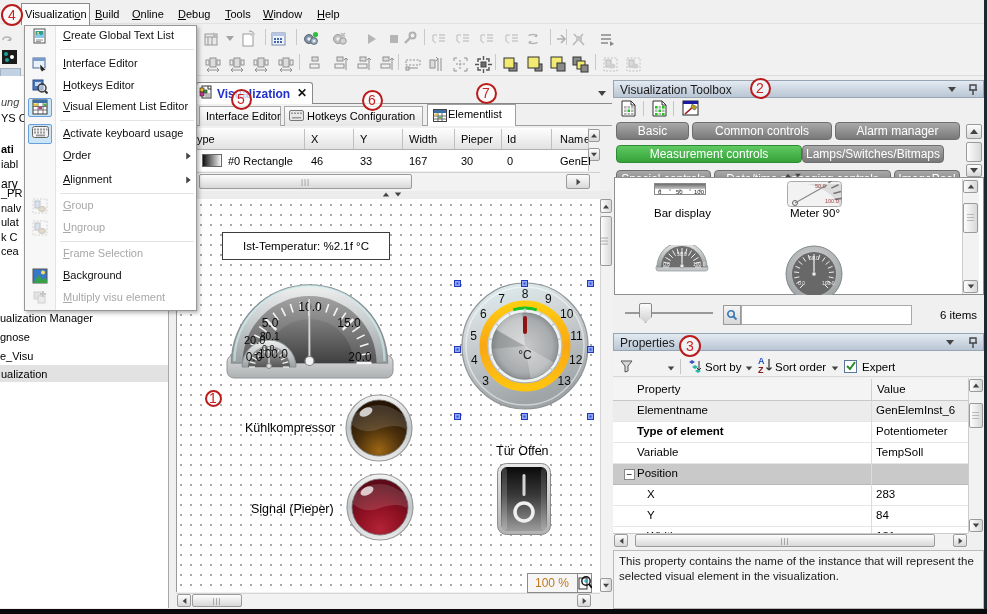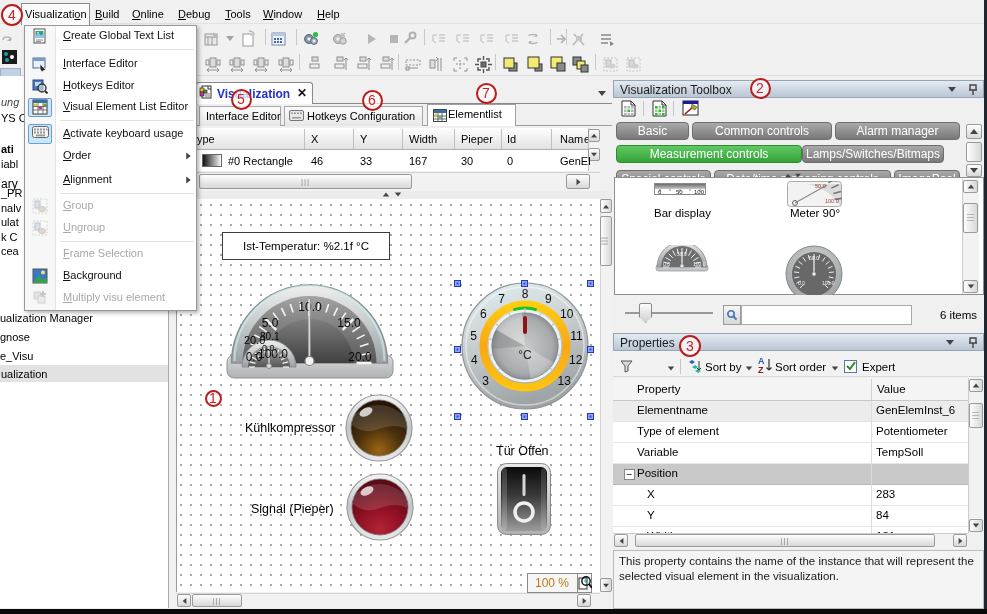--- a/index.html
+++ b/index.html
@@ -781,21 +781,21 @@
     <div class="abs" style="left:862px;top:361px;font-size:11.5px;">Expert</div>
     <div class="abs" style="left:613px;top:378px;width:355px;height:23px;background:#f4f4f4;border-bottom:1px solid #c8c8c8;"></div>
     <div class="abs" style="left:871px;top:379px;width:1px;height:21px;background:#d0d0d0;"></div>
     <div class="abs" style="left:637px;top:383px;font-size:11.5px;">Property</div>
     <div class="abs" style="left:877px;top:383px;font-size:11.5px;">Value</div>
     <div class="prow" style="top:401px;height:21px;background:#ececec;">
       <div class="pl" style="left:24px;">Elementname</div>
       <div class="pv">GenElemInst_6</div>
     </div>
     <div class="prow" style="top:422px;height:21px;background:#fff;">
-      <div class="pl" style="left:24px;">Type of element</div>
+      <div class="pl" style="left:24px;font-weight:bold;">Type of element</div>
       <div class="pv">Potentiometer</div>
     </div>
     <div class="prow" style="top:443px;height:21px;background:#fff;">
       <div class="pl" style="left:24px;">Variable</div>
       <div class="pv">TempSoll</div>
     </div>
     <div class="prow" style="top:464px;background:#c9c9c9;border-bottom:1px solid #b8b8b8;">
       <div class="abs" style="left:11px;top:5px;width:11px;height:11px;background:#fff;border:1px solid #888;font-size:10px;line-height:9px;text-align:center;">−</div>
       <div class="pl" style="left:24px;">Position</div>
     </div>

